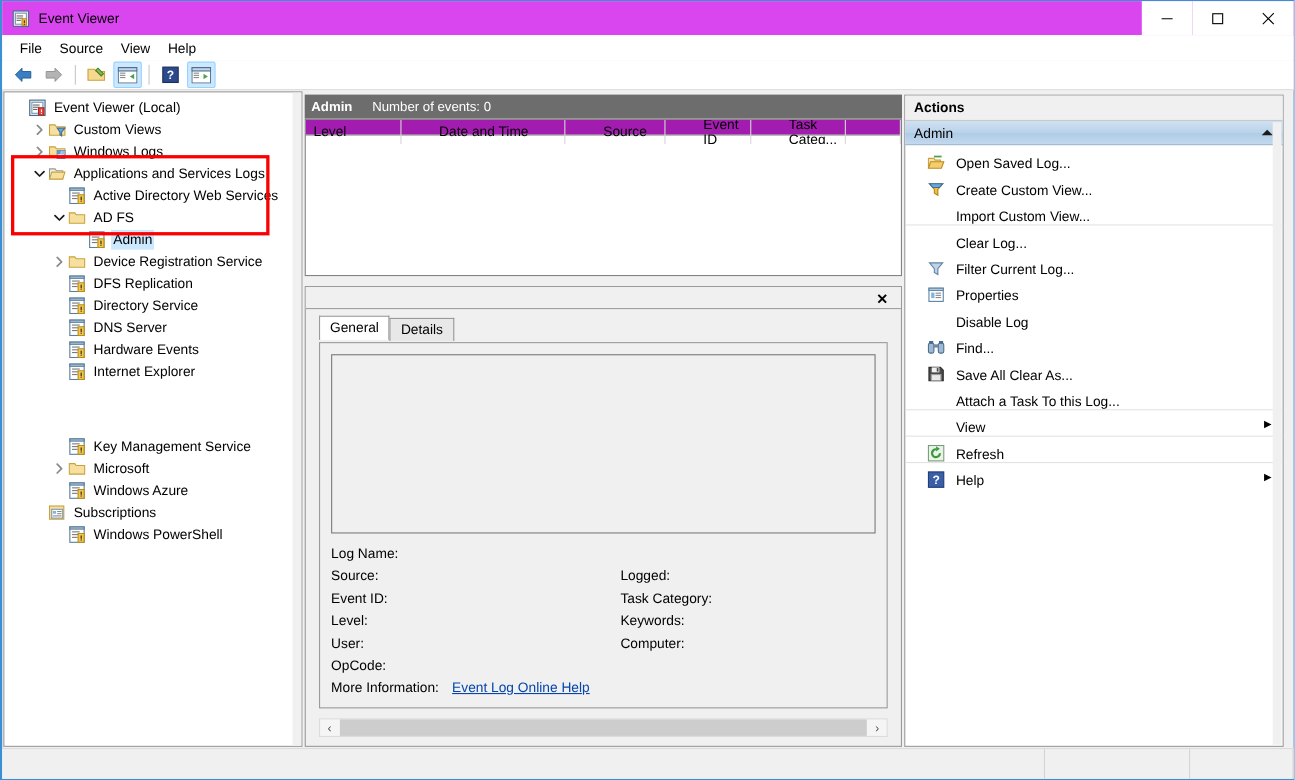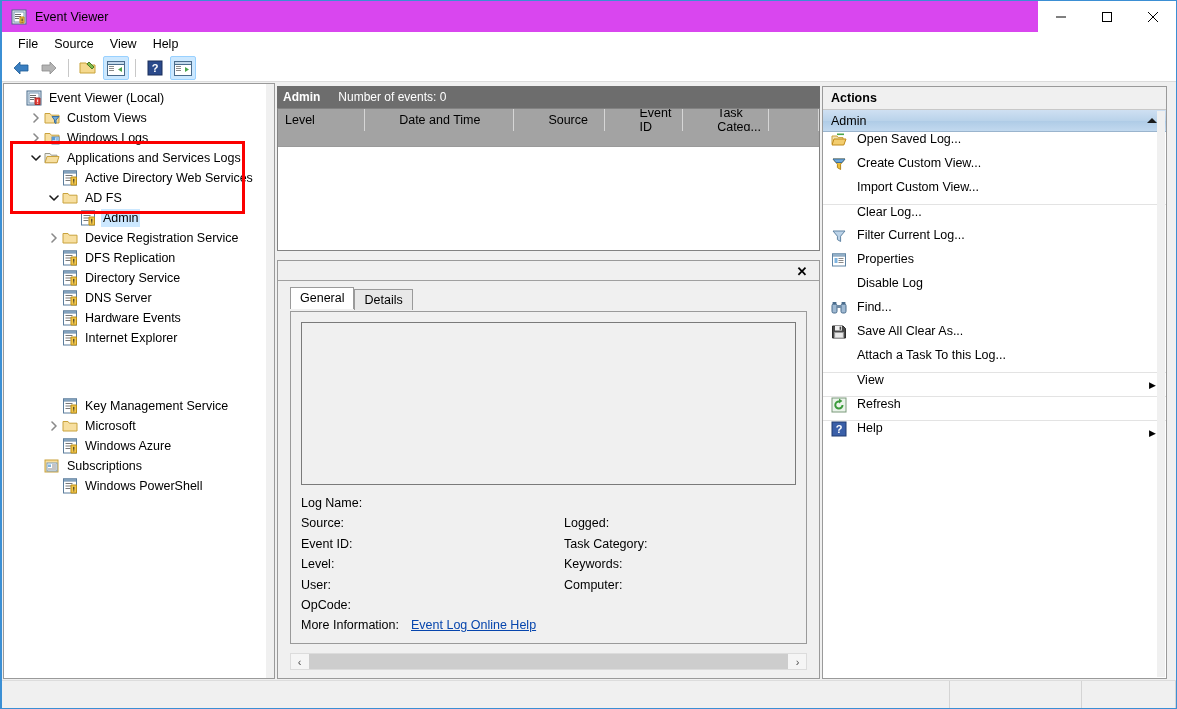--- a/index.html
+++ b/index.html
@@ -90,21 +90,21 @@
   .log-header {
     height: 22px; background: #6d6d6d; color: #ffffff;
     display: flex; align-items: center; padding-left: 6px; font-size: 12px;
   }
   .log-header .lh-name { font-weight: bold; margin-right: 18px; }
 
   .events-box {
     position: absolute; left: 0; top: 22px; right: 0; height: 143px;
     border: 1px solid #828282; background: #ffffff;
   }
-  .col-header { display: flex; height: 38px; background: #a3a3a3; border-bottom: 1px solid #9a9a9a; gap: 27px; }
+  .col-header { display: flex; height: 14px; background: #a21caf; border-bottom: 1px solid #9a9a9a; gap: 27px; }
   .col {
     display: flex; align-items: center; font-size: 12.5px;
     border-right: 1px solid #d6d6d6; padding: 0 7px; height: 22px; overflow: hidden;
   }
   .col.right { justify-content: flex-end; }
 
   .detail-box {
     position: absolute; left: 0; top: 174px; right: 0; bottom: 0;
     background: #f0f0f0; border: 1px solid #9a9a9a;
   }
@@ -164,21 +164,21 @@
   }
   .actions-group {
     height: 22px;
     background: linear-gradient(to bottom, #cfe0f2 0%, #bad3ea 50%, #aecbe6 51%, #c2d9ef 100%);
     border-bottom: 1px solid #9ab4cd;
     display: flex; align-items: center; padding: 0 8px;
     font-size: 12.5px;
   }
   .actions-group .ag-name { flex: 1; }
   .act-item {
-    height: 24px; display: flex; align-items: flex-start; padding-left: 8px;
+    height: 24px; display: flex; align-items: flex-end; padding-left: 20px;
     font-size: 12.5px; position: relative;
   }
   .act-item.sep { border-top: 1px solid #e3e3e3; }
   .act-icon { width: 22px; height: 16px; flex: none; position: relative; }
   .act-label { padding-left: 4px; }
   .act-arrow { position: absolute; right: 10px; top: 50%; transform: translateY(-50%); }
 
   .actions-scroll {
     position: absolute; right: 1px; top: 24px; bottom: 1px; width: 8px; background: #f0f0f0;
   }

